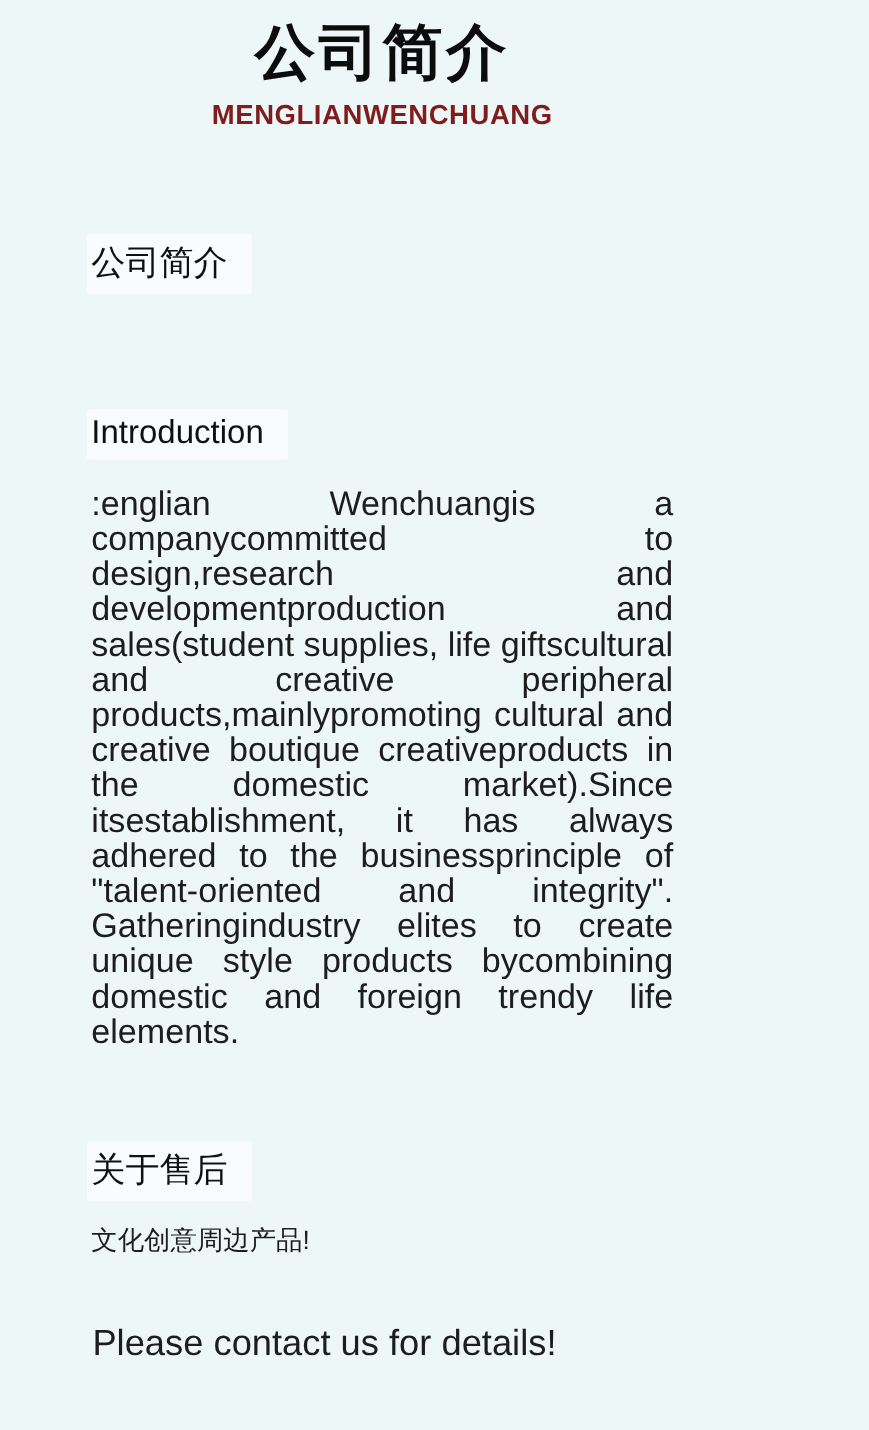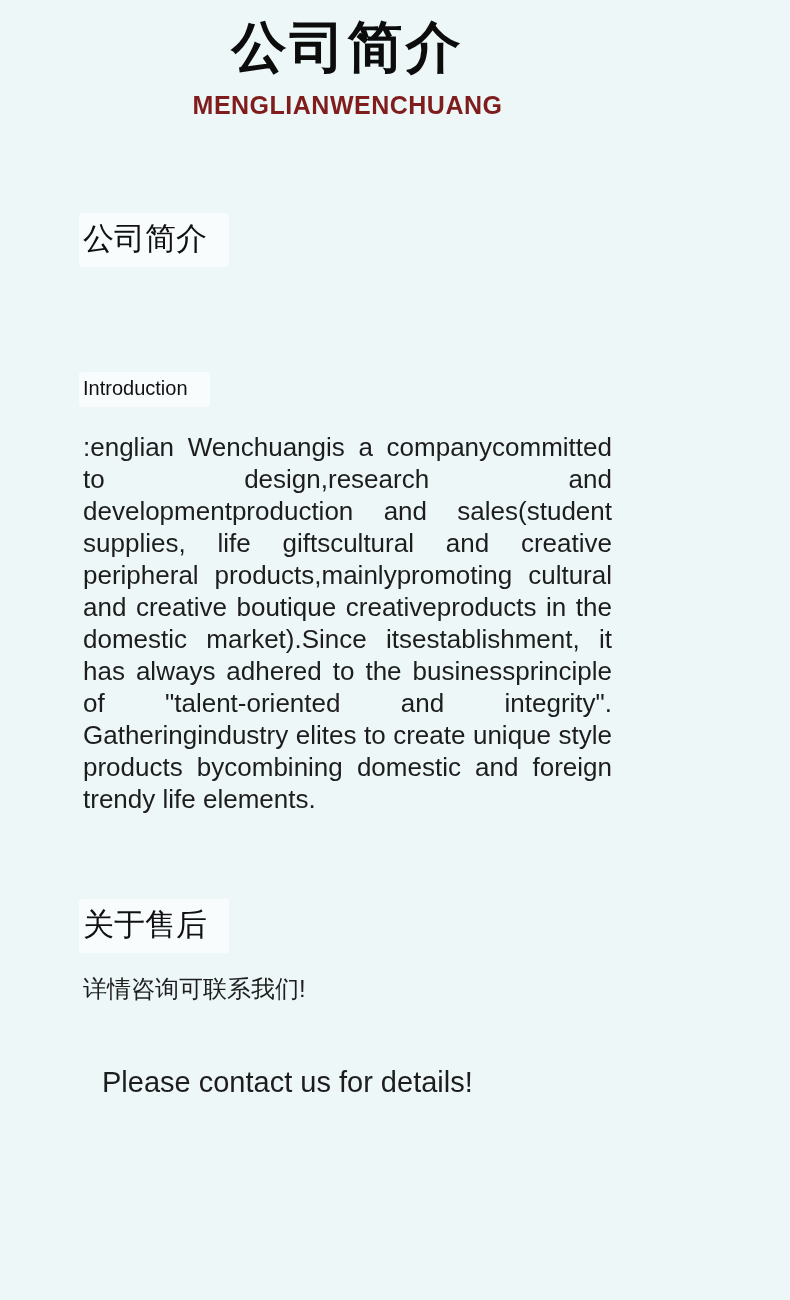--- a/index.html
+++ b/index.html
@@ -51,48 +51,48 @@
     color: #101010;
   }
   .section-heading .hl {
     display: inline-block;
     background: rgba(255, 255, 255, 0.62);
     border-radius: 3px;
     padding: 5px 22px 7px 4px;
     margin-left: -4px;
   }
   .heading-zh { font-size: 31px; }
-  .heading-en { font-size: 20px; }
+  .heading-en { font-size: 30px; }
 
   .body-text {
     margin: 0;
     text-align: justify;
     color: #1d1d1d;
   }
   .body-zh-main {
     margin-top: 15px;
     font-size: 27px;
     line-height: 33px;
     letter-spacing: 0.5px;
   }
   .body-en-main {
     margin-top: 24px;
-    font-size: 26px;
+    font-size: 31px;
     line-height: 32px;
   }
   .body-zh-short {
     margin-top: 21px;
     font-size: 24px;
     line-height: 30px;
     text-align: left;
   }
   .body-en-short {
     margin-top: 27px;
-    margin-left: 19px;
-    font-size: 29px;
+    margin-left: 1px;
+    font-size: 33px;
     line-height: 32px;
     text-align: left;
   }
   .sec-company      { margin-top: 93px; }
   .sec-introduction { margin-top: 105px; }
   .sec-aftersale-zh { margin-top: 84px; }
   .sec-aftersale-en { margin-top: 62px; }
 </style>
 </head>
 <body>
@@ -116,21 +116,21 @@
       <h2 class="section-heading heading-en">
         <span class="hl">Introduction</span>
       </h2>
       <p class="body-text body-en-main" lang="en">:englian Wenchuangis a companycommitted to design,research and developmentproduction and sales(student supplies, life giftscultural and creative peripheral products,mainlypromoting cultural and creative boutique creativeproducts in the domestic market).Since itsestablishment, it has always adhered to the businessprinciple of "talent-oriented and integrity". Gatheringindustry elites to create unique style products bycombining domestic and foreign trendy life elements.</p>
     </section>
 
     <section class="sec-aftersale-zh">
       <h2 class="section-heading heading-zh">
         <span class="hl">关于售后</span>
       </h2>
-      <p class="body-text body-zh-short" lang="zh">详情咨询可联系我们!</p>
+      <p class="body-text body-zh-short" lang="zh">文化创意周边产品!</p>
     </section>
 
     <section class="sec-aftersale-en">
       <p class="body-text body-en-short" lang="en">Please contact us for details!</p>
     </section>
 
   </main>
 </div>
 
 </body></html>

